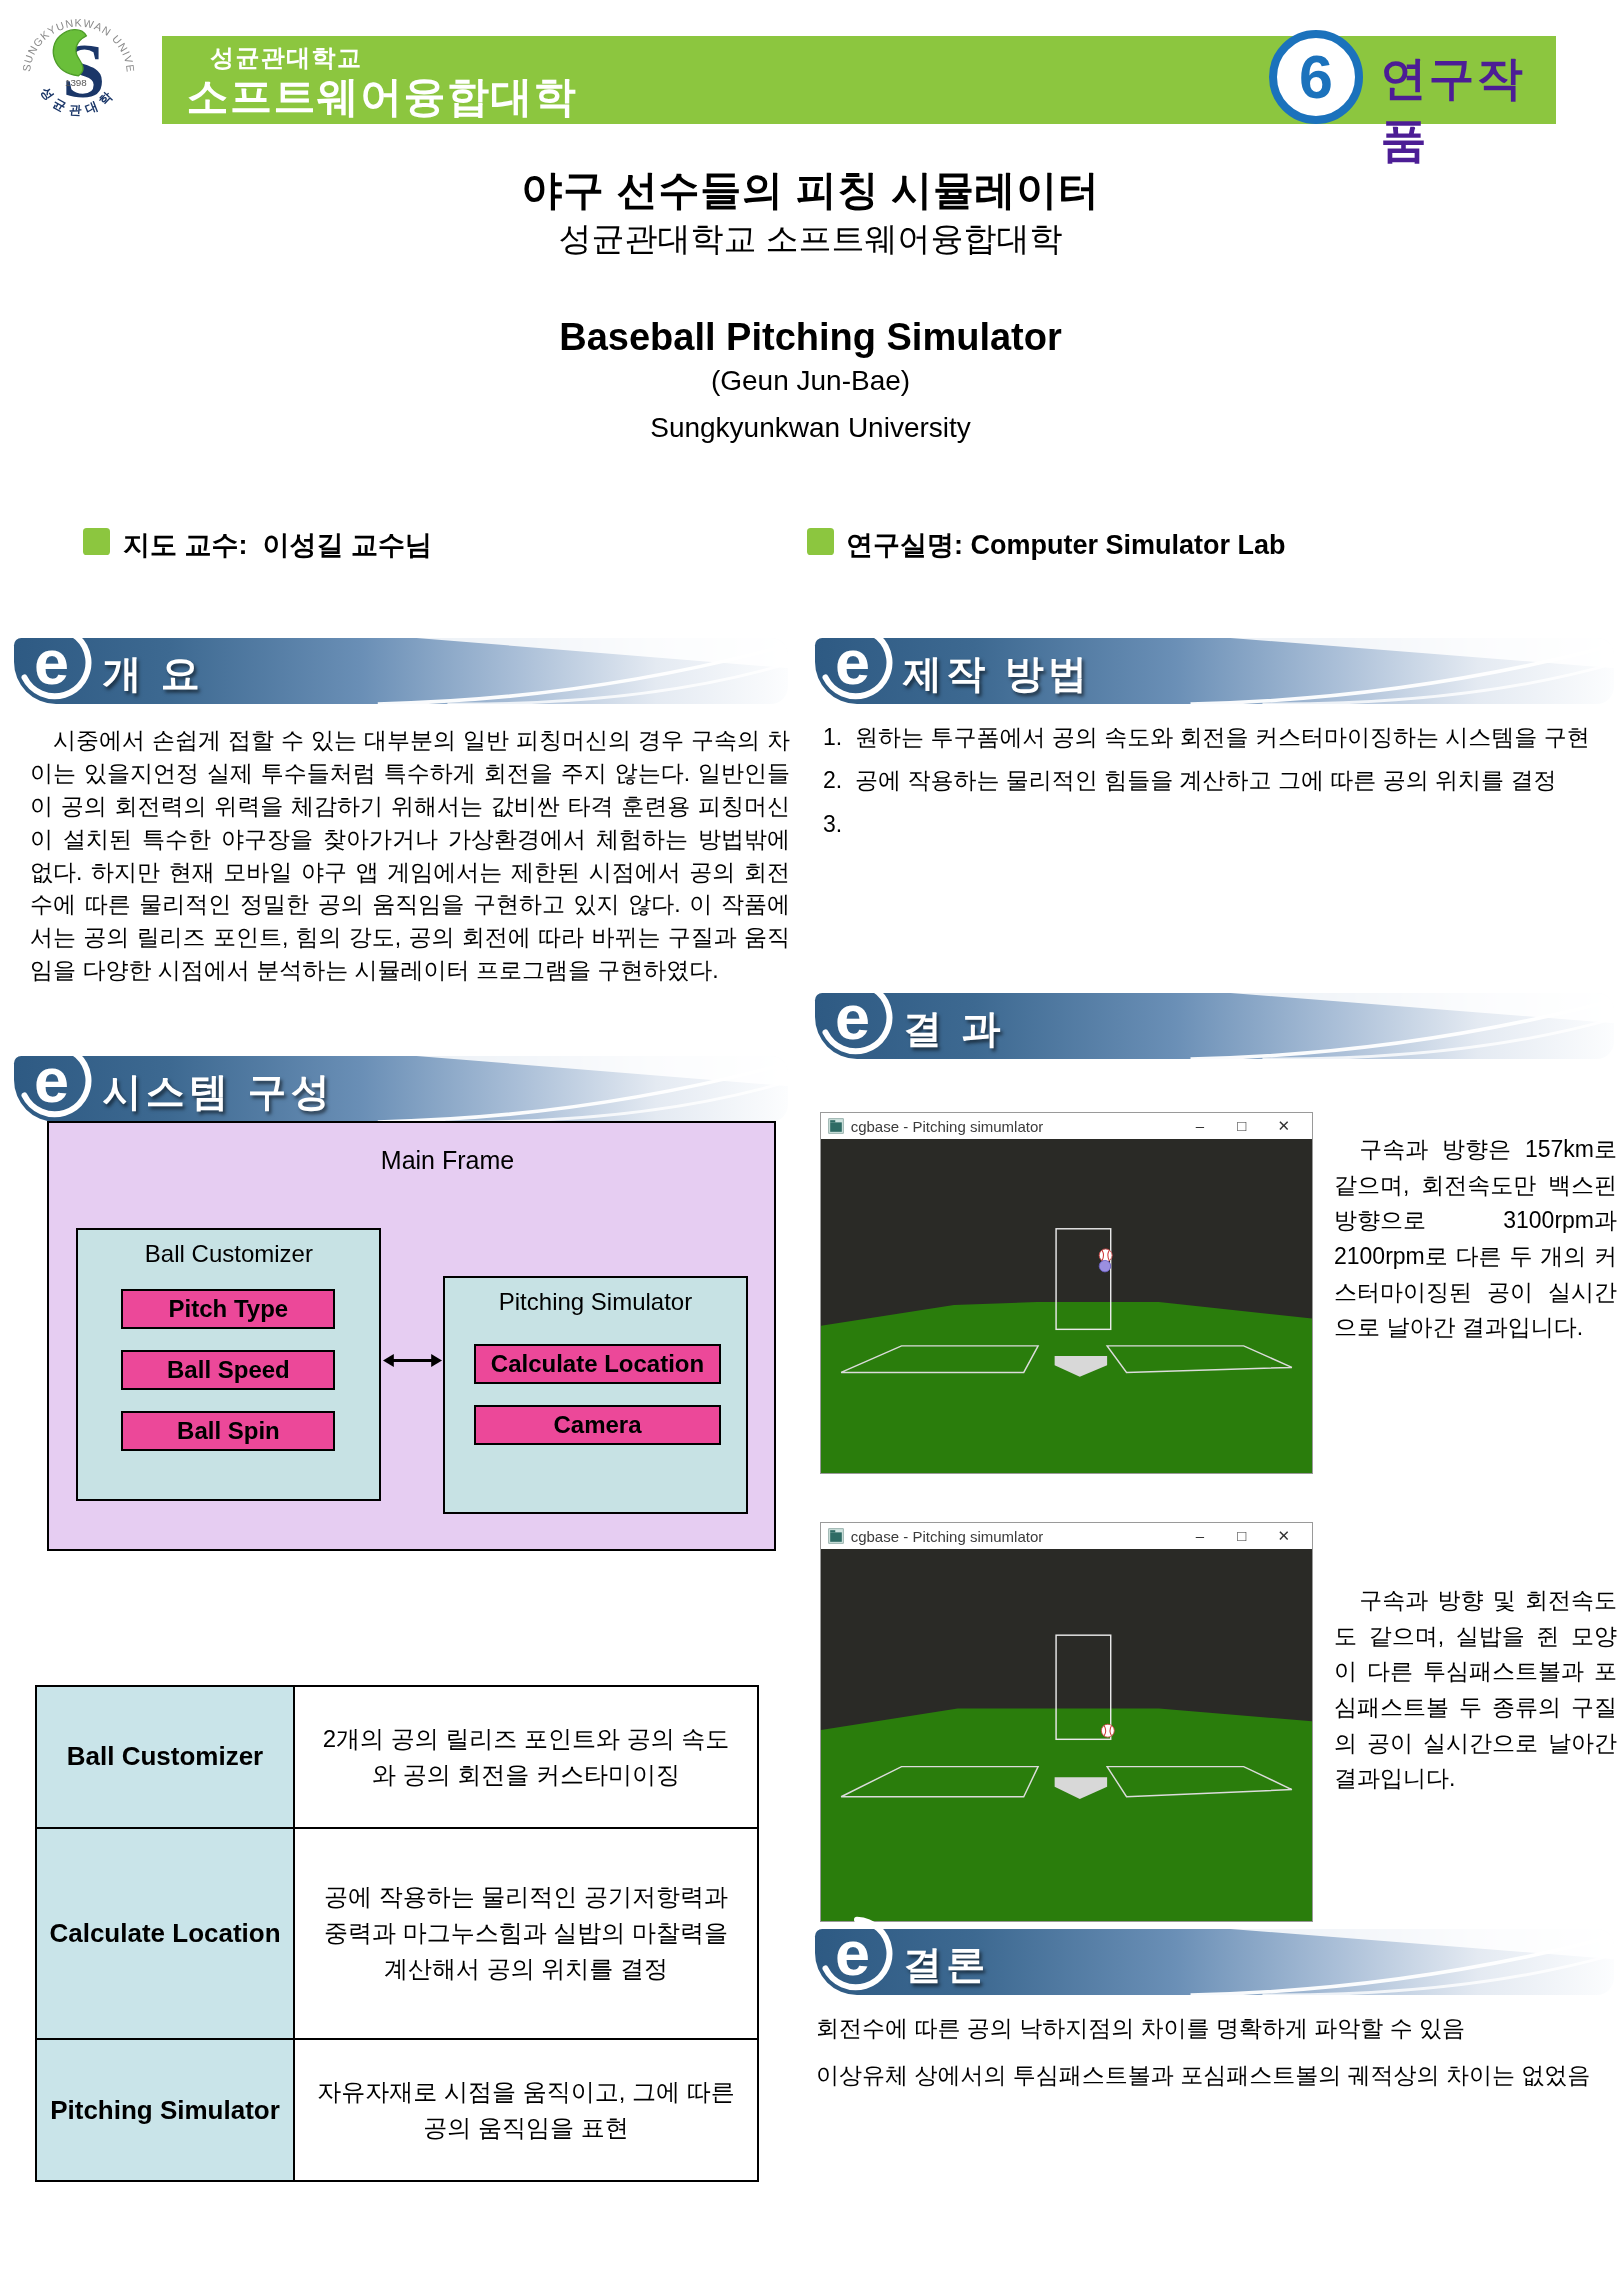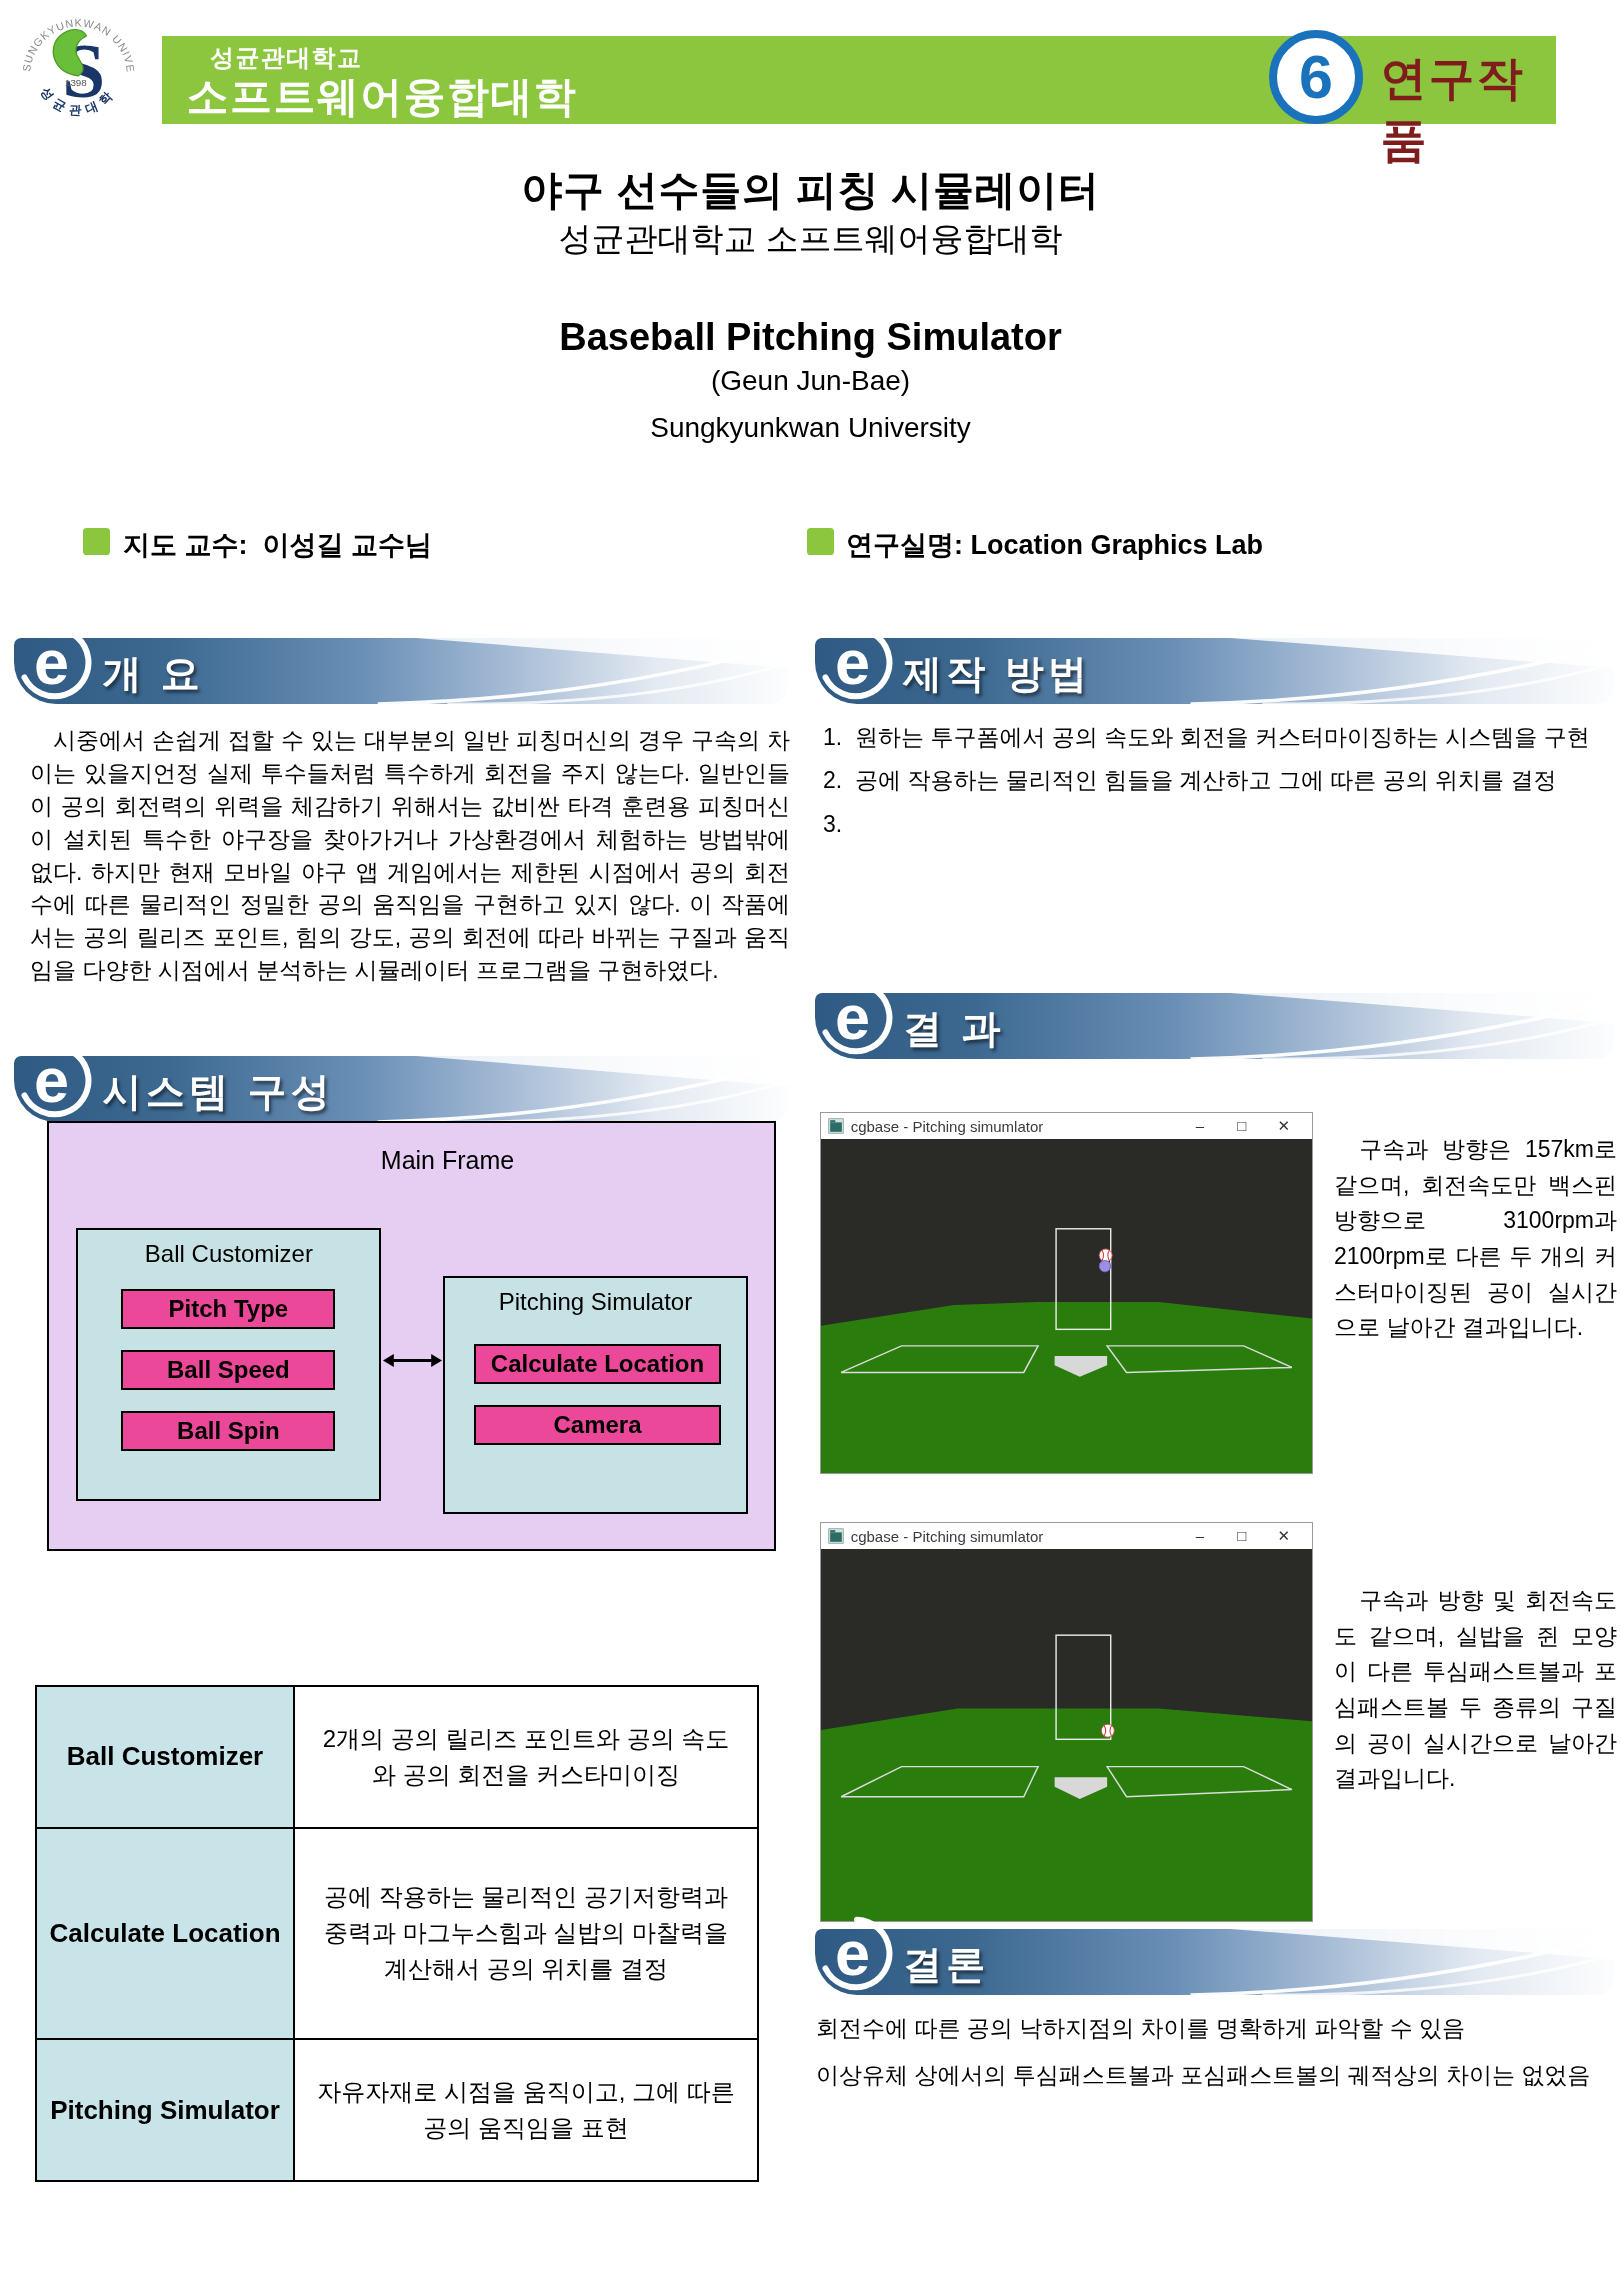--- a/index.html
+++ b/index.html
@@ -8,21 +8,21 @@
   .abs{position:absolute;}
 
   
   .topbar{left:162px;top:36px;width:1394px;height:88px;background:#8CC63F;}
   .univ-small{position:absolute;left:26px;top:5.8px;font-size:24px;font-weight:bold;color:#fff;letter-spacing:1.4px;margin-left:22px;}
   .college-big{position:absolute;left:24.6px;top:33px;font-size:42px;font-weight:bold;color:#fff;letter-spacing:1.4px;}
   .badge-circle{position:absolute;left:1107px;top:-5.8px;width:94px;height:94px;border-radius:50%;
                 background:#fff;border:8px solid #1B72BC;box-sizing:border-box;
                 display:flex;align-items:center;justify-content:center;
                 font-size:61px;font-weight:bold;color:#1B72BC;}
-  .badge-label{position:absolute;left:1217px;top:11.6px;font-size:46px;font-weight:bold;color:#7f1d1d;
+  .badge-label{position:absolute;left:1217px;top:11.6px;font-size:46px;font-weight:bold;color:#4c1d95;
                border-bottom:3.6px solid #fff;padding:0 7.2px 7.2px 1.4px;letter-spacing:2.2px;}
   .logo{left:13px;top:7.2px;width:131px;height:131px;}
 
   
   .centerline{left:0;width:1621px;text-align:center;}
   .t-ko{top:163px;font-size:41px;font-weight:bold;letter-spacing:0.7px;}
   .t-ko-sub{top:217px;font-size:33px;}
   .t-en{top:316px;font-size:38px;font-weight:bold;}
   .t-author{top:365px;font-size:28px;}
   .t-affil{top:412px;font-size:28px;}
@@ -111,21 +111,21 @@
 
   <div class="abs centerline t-ko">야구 선수들의 피칭 시뮬레이터</div>
   <div class="abs centerline t-ko-sub">성균관대학교 소프트웨어융합대학</div>
   <div class="abs centerline t-en">Baseball Pitching Simulator</div>
   <div class="abs centerline t-author">(Geun Jun-Bae)</div>
   <div class="abs centerline t-affil">Sungkyunkwan University</div>
 
   <div class="abs bullet" style="left:83px;top:528px;"></div>
   <div class="abs info-text" style="left:123px;top:527px;">지도 교수:  이성길 교수님</div>
   <div class="abs bullet" style="left:807px;top:528px;"></div>
-  <div class="abs info-text" style="left:846px;top:527px;">연구실명: Location Graphics Lab</div>
+  <div class="abs info-text" style="left:846px;top:527px;">연구실명: Computer Simulator Lab</div>
 
   <div class="banner" style="left:14.4px;top:638px;width:774px;">
     <div class="clip">
       <svg viewBox="0 0 1000 92" preserveAspectRatio="none">
         <path d="M520,0 L1000,0 L1000,42 Z" fill="#ffffff" opacity="0.85"></path>
         <path d="M470,92 Q740,86 1000,10" stroke="#ffffff" stroke-width="5" fill="none" opacity="0.95"></path>
         <path d="M560,92 Q820,94 1005,34" stroke="#ffffff" stroke-width="4" fill="none" opacity="0.8"></path>
       </svg>
     </div>
     <div class="e-badge">

